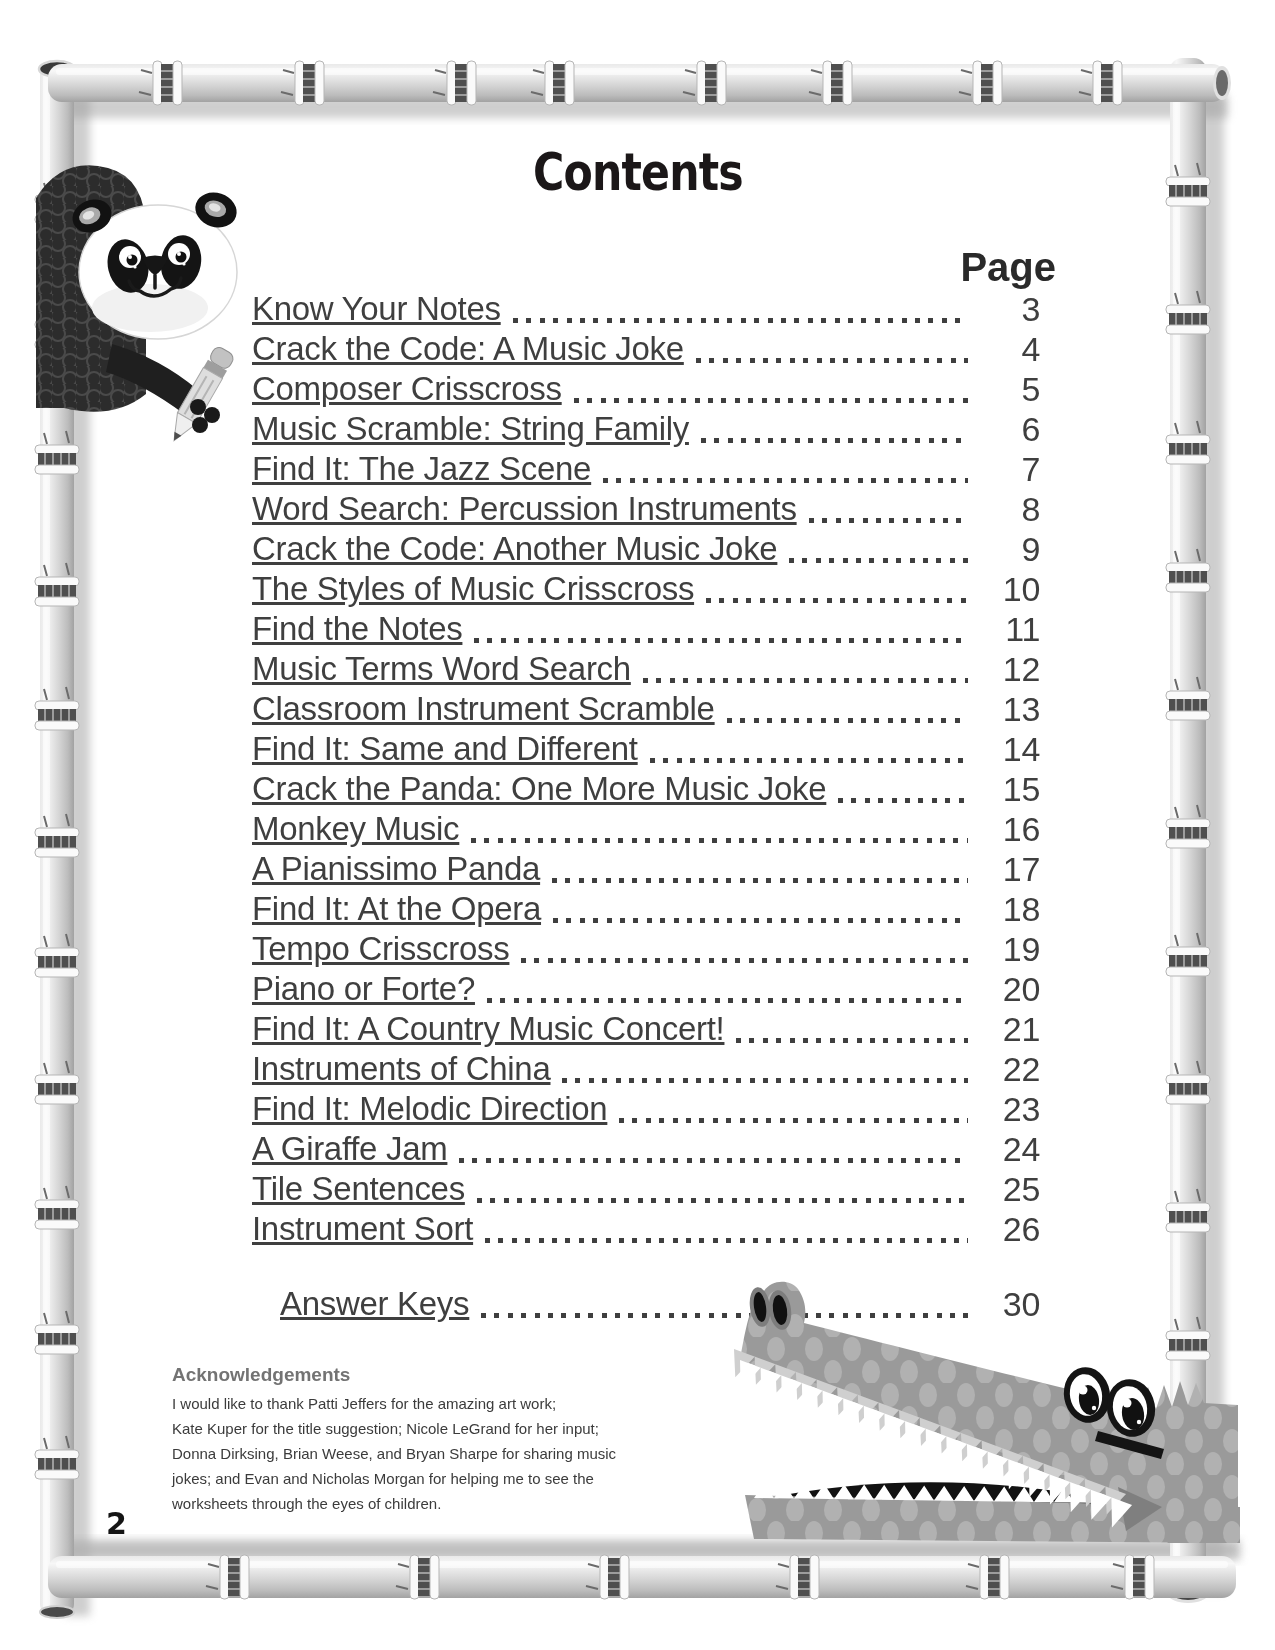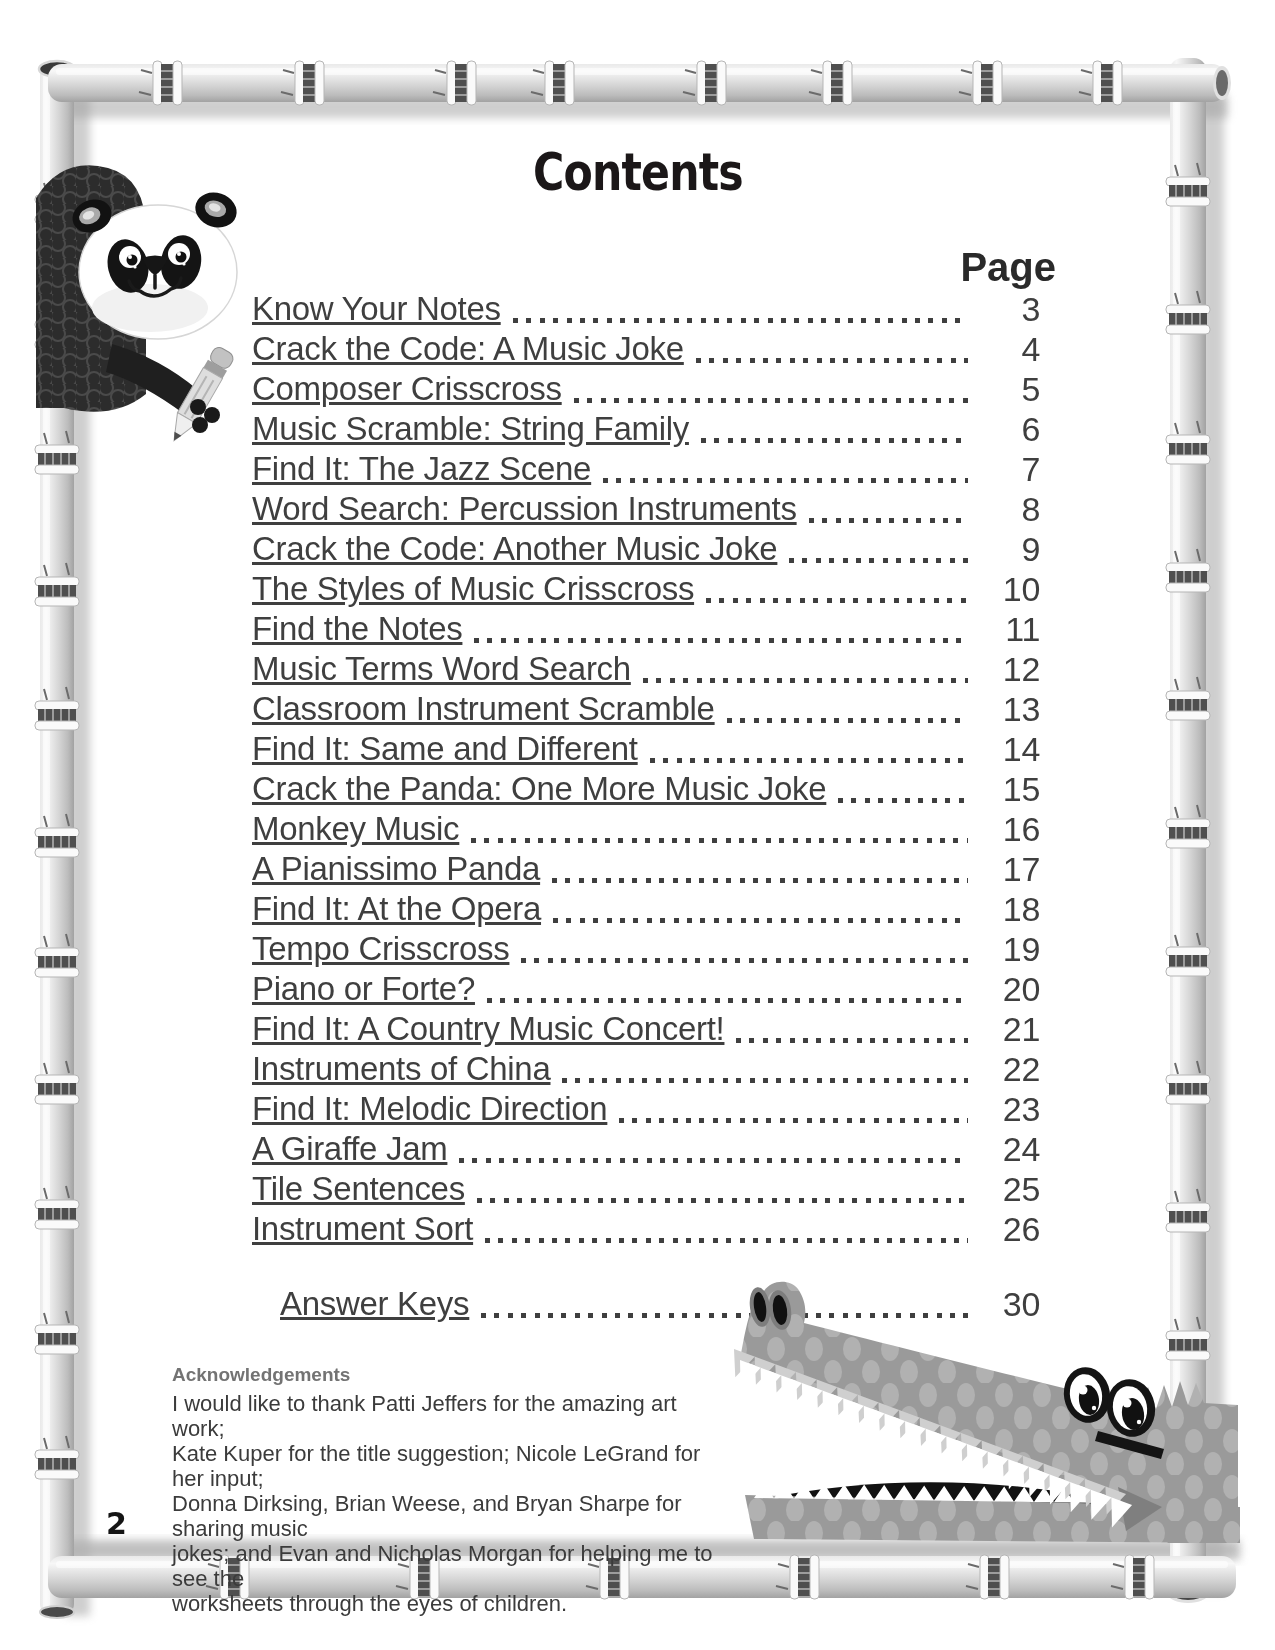--- a/index.html
+++ b/index.html
@@ -20,21 +20,21 @@
   .row{display:flex;height:40px;line-height:40px;font-size:33px;letter-spacing:-.3px;color:#3f3f3f;}
   .row .t{white-space:nowrap;text-decoration:underline;}
   .row .leader{flex:1;align-self:flex-end;height:5px;margin:0 8px 6px 12px;
        background:repeating-linear-gradient(to right,#3f3f3f 0 5px,transparent 5px 13.4px);}
   .row .n{width:64px;text-align:right;font-size:34px;}
   .row.answer-keys{margin-top:35px;margin-left:28px;}
 
   
   .ack{position:absolute;left:172px;top:1363px;width:545px;z-index:5;color:#3b3b3b;}
   .ack h3{margin:0 0 4px 0;font-size:19px;line-height:24px;color:#737373;}
-  .ack .line{font-size:22px;line-height:25px;}
+  .ack .line{font-size:15px;line-height:25px;}
 
   
   .folio{position:absolute;left:106px;top:1506px;z-index:6;
        font-family:"DejaVu Sans", sans-serif;font-weight:bold;font-size:30px;color:#141414;}
 
   svg{display:block;}
   .frame-svg{z-index:1;}
   .panda-svg{z-index:3;}
   .gator-svg{z-index:7;}
 </style>

